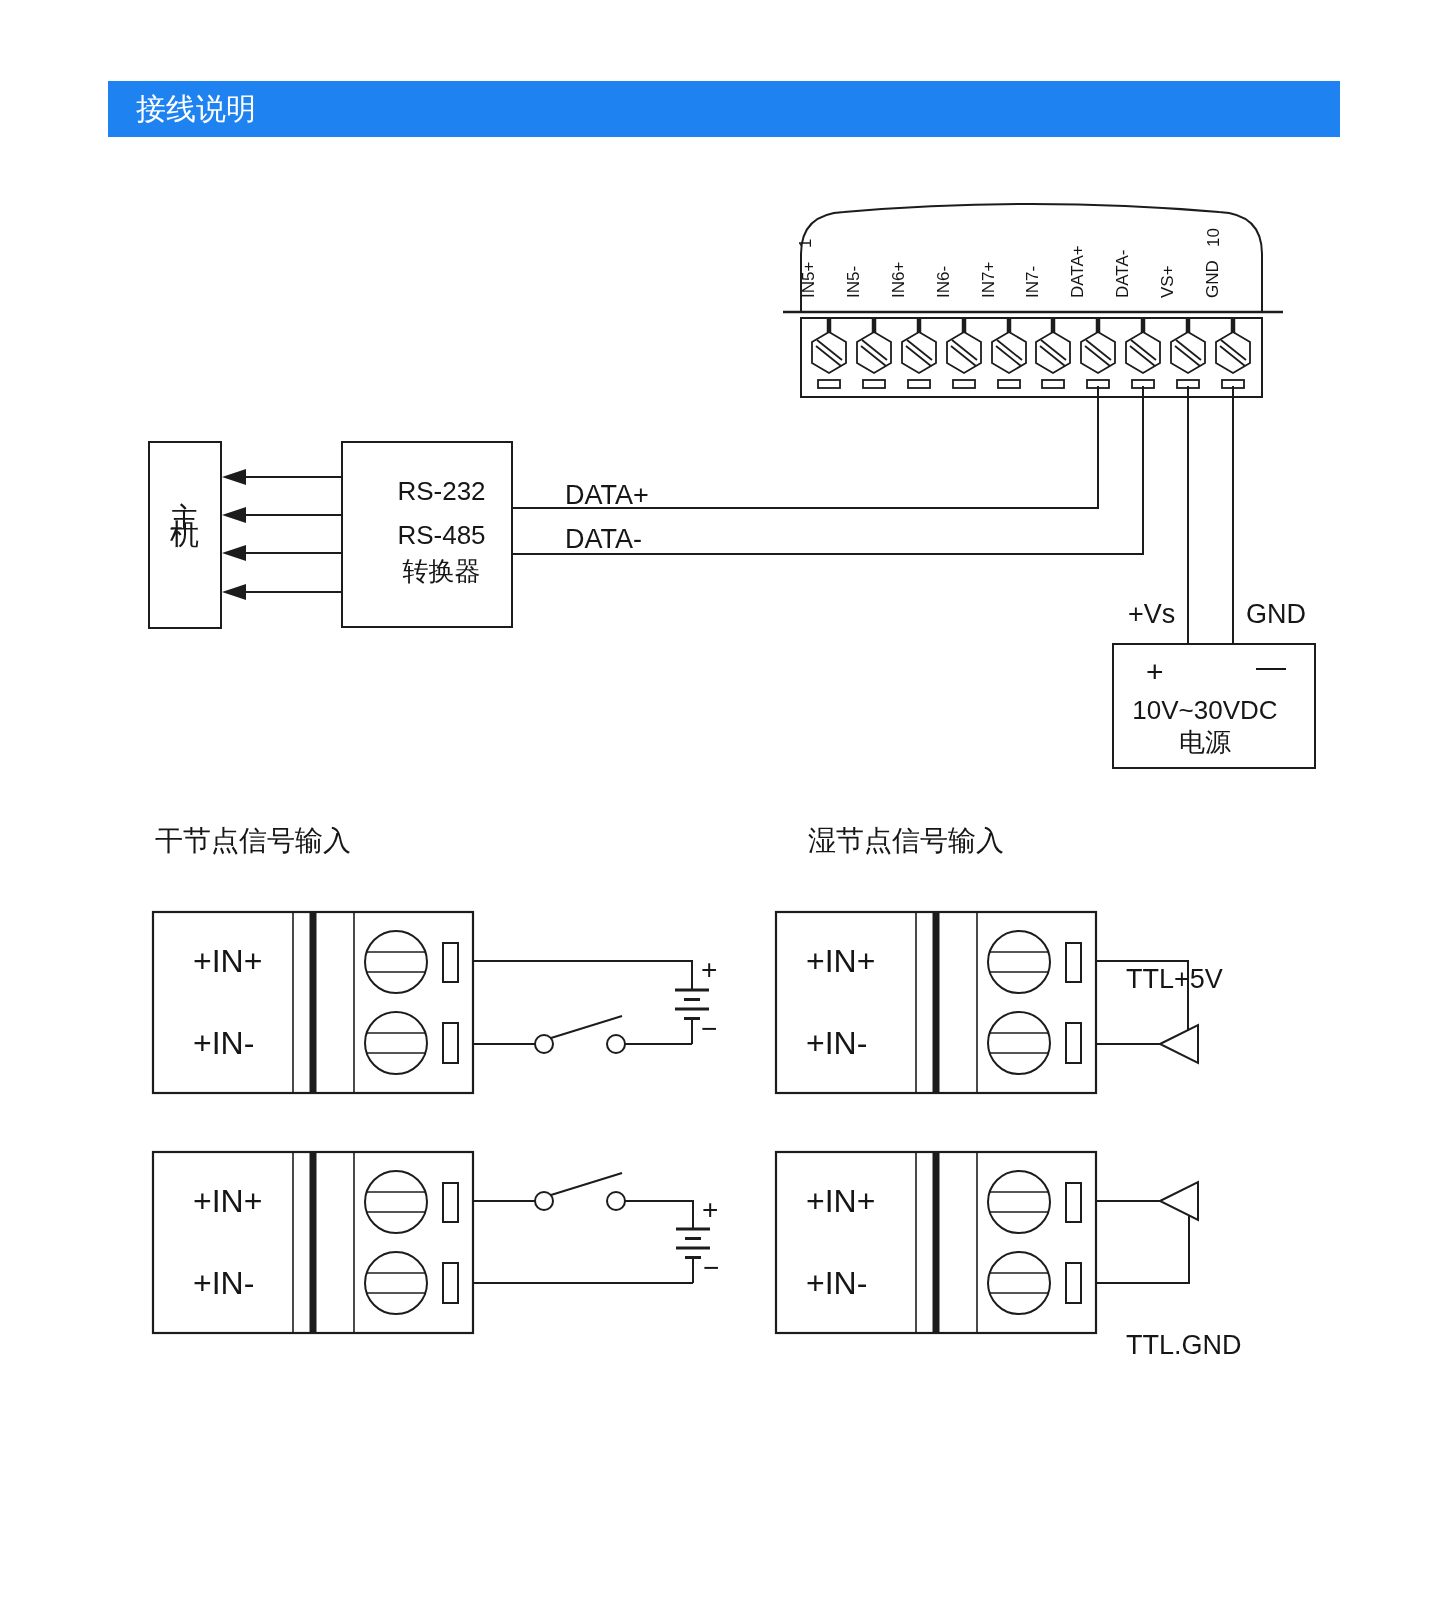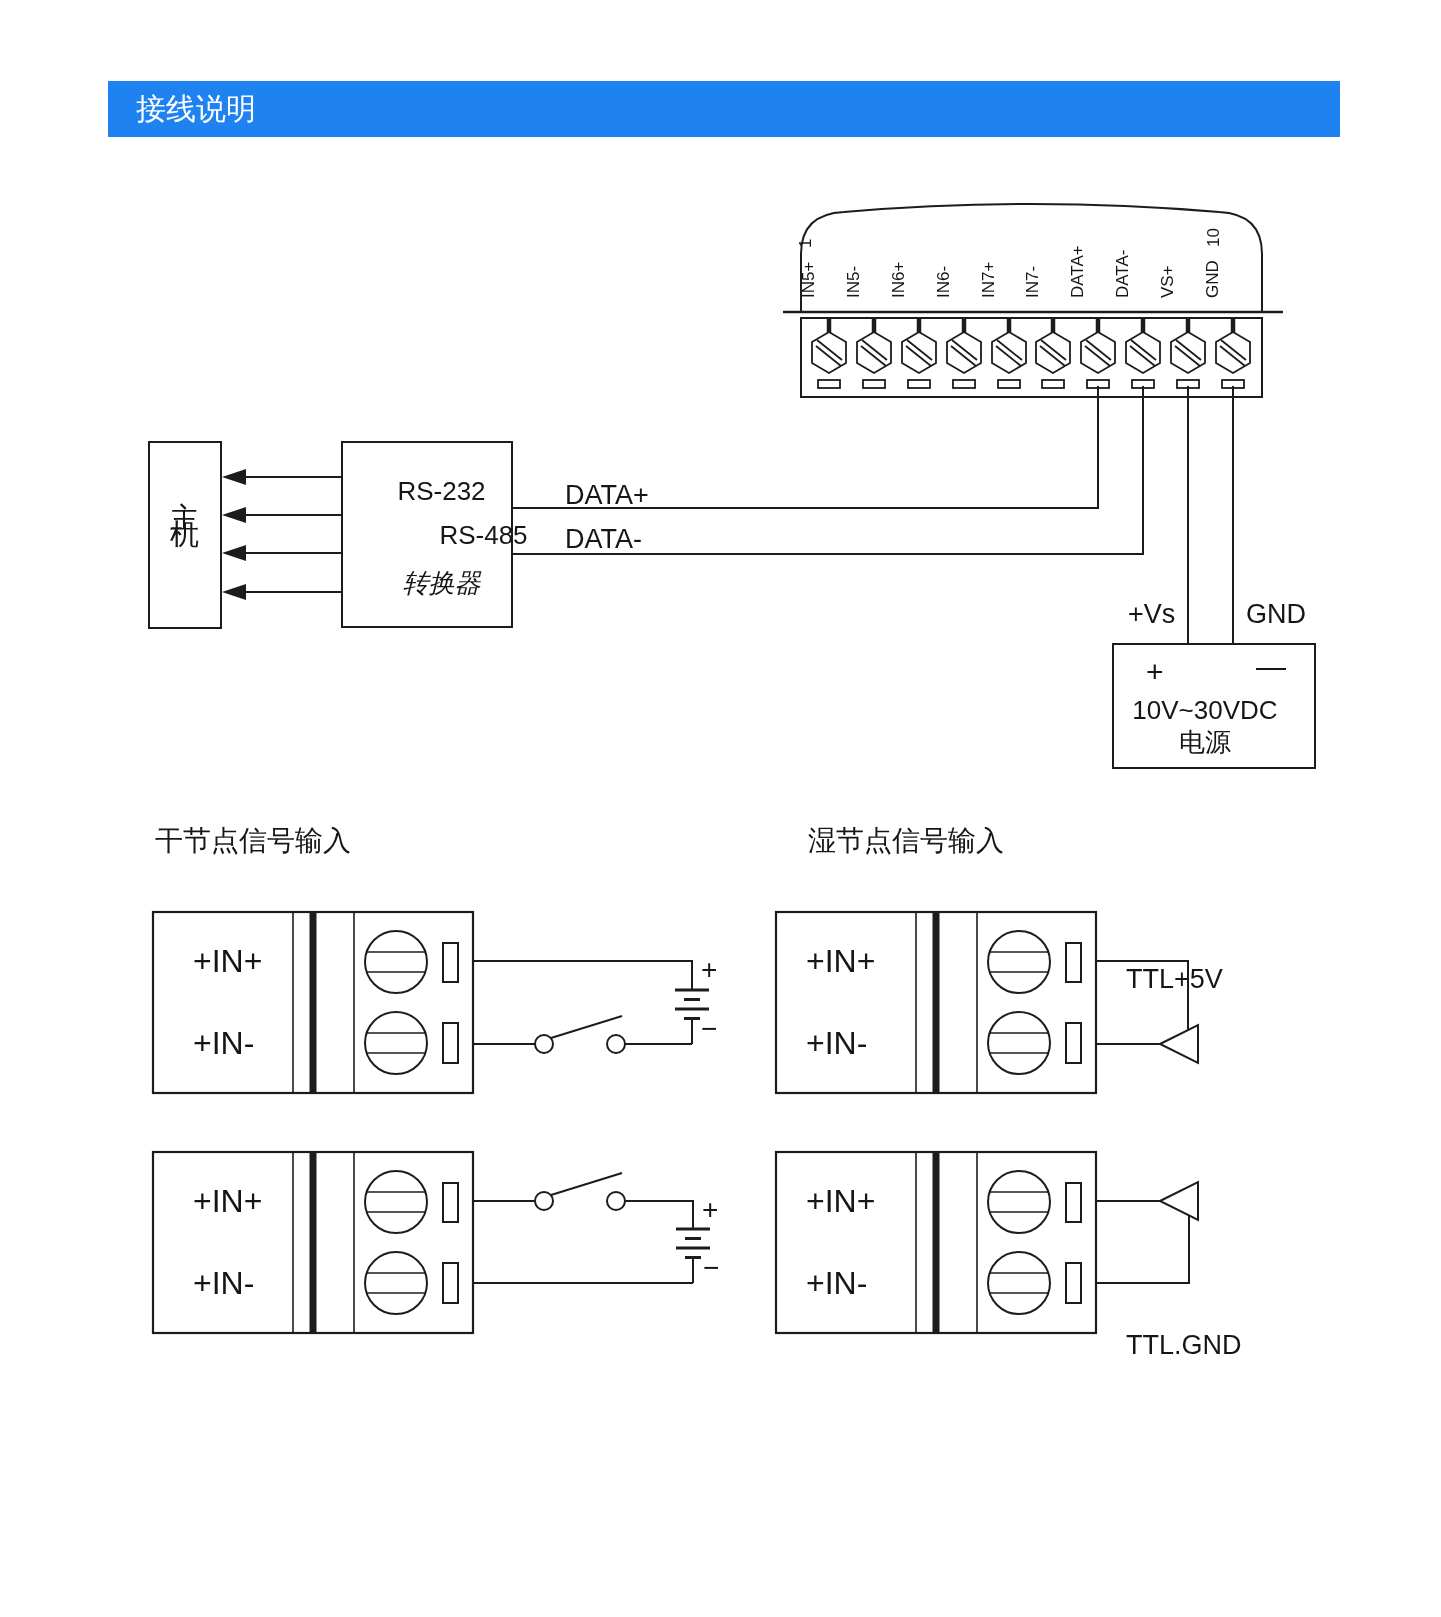--- a/index.html
+++ b/index.html
@@ -164,22 +164,22 @@
   <div class="abs pin-label" style="left:954px;">IN6-</div>
   <div class="abs pin-label" style="left:999px;">IN7+</div>
   <div class="abs pin-label" style="left:1043px;">IN7-</div>
   <div class="abs pin-label" style="left:1088px;">DATA+</div>
   <div class="abs pin-label" style="left:1133px;">DATA-</div>
   <div class="abs pin-label" style="left:1178px;">VS+</div>
   <div class="abs pin-label" style="left:1223px;">GND</div>
 
   <div class="abs host-label">主机</div>
   <div class="abs conv-line" style="top:478px;">RS-232</div>
-  <div class="abs conv-line" style="top:522px;padding-left:42px;">RS-485</div>
-  <div class="abs conv-line" style="top:570px;font-style:italic;">转换器</div>
+  <div class="abs conv-line" style="top:522px;">RS-485</div>
+  <div class="abs conv-line" style="top:558px;">转换器</div>
 
   <div class="abs wire-label" style="left:565px;top:482px;">DATA+</div>
   <div class="abs wire-label" style="left:565px;top:526px;">DATA-</div>
   <div class="abs wire-label" style="left:1128px;top:601px;">+Vs</div>
   <div class="abs wire-label" style="left:1246px;top:601px;">GND</div>
 
   <div class="abs pwr-sign" style="left:1146px;top:657px;">+</div>
   <div class="abs pwr-sign" style="left:1256px;top:652px;">—</div>
   <div class="abs pwr-text" style="top:697px;">10V~30VDC</div>
   <div class="abs pwr-text" style="top:729px;">电源</div>

